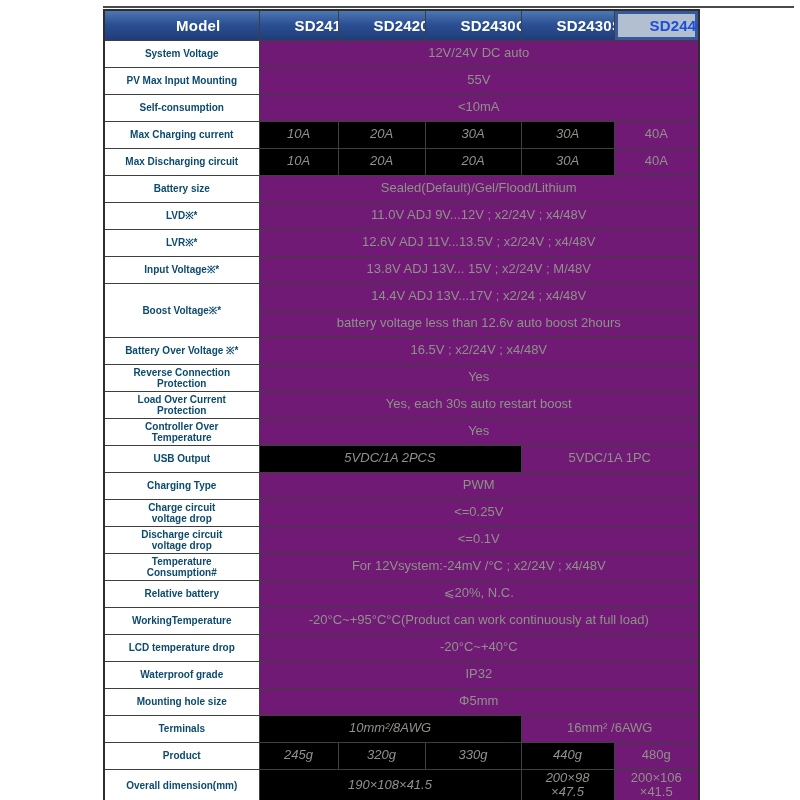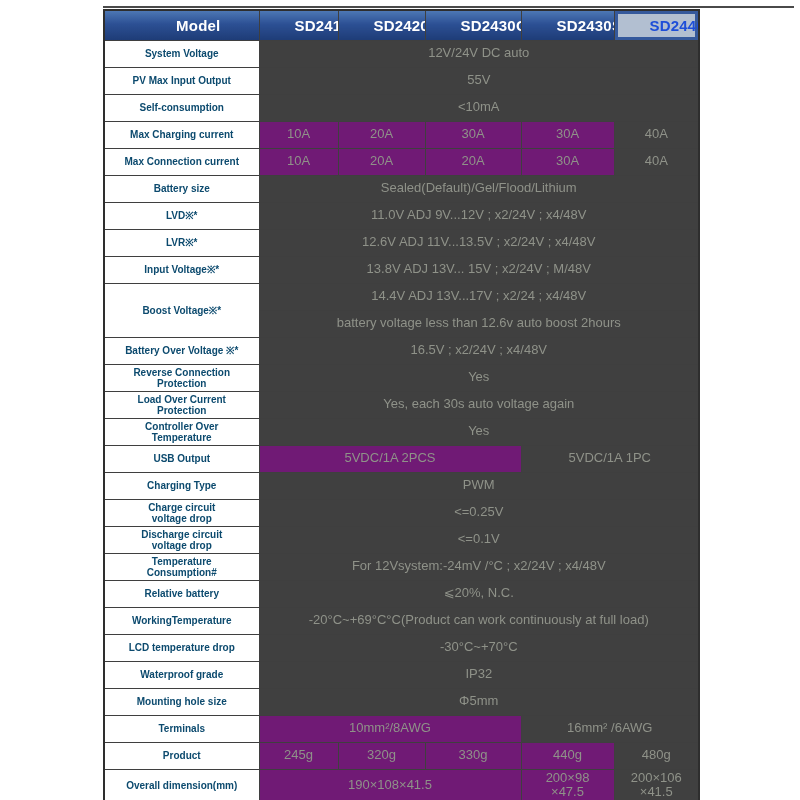--- a/index.html
+++ b/index.html
@@ -62,22 +62,22 @@
     font-size: 10px;
     line-height: 1.1;
     white-space: pre-line;
   }
   .value-cell {
     font-size: 13px;
     color: #8f9289;
     line-height: 1.12;
     white-space: pre-line;
   }
-  .bg-cream { background: #404040; }
-  .bg-white { background: #701a75; }
+  .bg-cream { background: #701a75; }
+  .bg-white { background: #000000; font-style: italic; }
 </style>
 </head>
 <body>
 
 <div class="page">
   <div class="top-line"></div>
   <table class="spec-table">
     <colgroup>
       <col style="width:155px">
       <col style="width:79px">
@@ -97,37 +97,37 @@
           <th class="model-th selected">SD2440S</th>
         </tr>
     </thead>
     <tbody>
 
     <tr>
           <th class="label-cell">System Voltage</th>
           <td colspan="5" class="value-cell bg-cream">12V/24V DC auto</td>
         </tr>
         <tr>
-          <th class="label-cell">PV Max Input Output</th>
+          <th class="label-cell">PV Max Input Mounting</th>
           <td colspan="5" class="value-cell bg-cream">55V</td>
         </tr>
         <tr>
           <th class="label-cell">Self-consumption</th>
           <td colspan="5" class="value-cell bg-cream">&lt;10mA</td>
         </tr>
         <tr>
           <th class="label-cell">Max Charging current</th>
           <td colspan="1" class="value-cell bg-white">10A</td>
           <td colspan="1" class="value-cell bg-white">20A</td>
           <td colspan="1" class="value-cell bg-white">30A</td>
           <td colspan="1" class="value-cell bg-white">30A</td>
           <td colspan="1" class="value-cell bg-cream">40A</td>
         </tr>
         <tr>
-          <th class="label-cell">Max Connection current</th>
+          <th class="label-cell">Max Discharging circuit</th>
           <td colspan="1" class="value-cell bg-white">10A</td>
           <td colspan="1" class="value-cell bg-white">20A</td>
           <td colspan="1" class="value-cell bg-white">20A</td>
           <td colspan="1" class="value-cell bg-white">30A</td>
           <td colspan="1" class="value-cell bg-cream">40A</td>
         </tr>
         <tr>
           <th class="label-cell">Battery size</th>
           <td colspan="5" class="value-cell bg-cream">Sealed(Default)/Gel/Flood/Lithium</td>
         </tr>
@@ -155,21 +155,21 @@
           <td colspan="5" class="value-cell bg-cream">16.5V ; x2/24V ; x4/48V</td>
         </tr>
         <tr>
           <th class="label-cell">Reverse Connection
 Protection</th>
           <td colspan="5" class="value-cell bg-cream">Yes</td>
         </tr>
         <tr>
           <th class="label-cell">Load Over Current
 Protection</th>
-          <td colspan="5" class="value-cell bg-cream">Yes, each 30s auto voltage again</td>
+          <td colspan="5" class="value-cell bg-cream">Yes, each 30s auto restart boost</td>
         </tr>
         <tr>
           <th class="label-cell">Controller Over
 Temperature</th>
           <td colspan="5" class="value-cell bg-cream">Yes</td>
         </tr>
         <tr>
           <th class="label-cell">USB Output</th>
           <td colspan="3" class="value-cell bg-white">5VDC/1A 2PCS</td>
           <td colspan="2" class="value-cell bg-cream">5VDC/1A 1PC</td>
@@ -192,25 +192,25 @@
           <th class="label-cell">Temperature
 Consumption#</th>
           <td colspan="5" class="value-cell bg-cream">For 12Vsystem:-24mV /°C ; x2/24V ; x4/48V</td>
         </tr>
         <tr>
           <th class="label-cell">Relative battery</th>
           <td colspan="5" class="value-cell bg-cream">⩽20%, N.C.</td>
         </tr>
         <tr>
           <th class="label-cell">WorkingTemperature</th>
-          <td colspan="5" class="value-cell bg-cream">-20°C~+69°C°C(Product can work continuously at full load)</td>
+          <td colspan="5" class="value-cell bg-cream">-20°C~+95°C°C(Product can work continuously at full load)</td>
         </tr>
         <tr>
           <th class="label-cell">LCD temperature drop</th>
-          <td colspan="5" class="value-cell bg-cream">-30°C~+70°C</td>
+          <td colspan="5" class="value-cell bg-cream">-20°C~+40°C</td>
         </tr>
         <tr>
           <th class="label-cell">Waterproof grade</th>
           <td colspan="5" class="value-cell bg-cream">IP32</td>
         </tr>
         <tr>
           <th class="label-cell">Mounting hole size</th>
           <td colspan="5" class="value-cell bg-cream">Φ5mm</td>
         </tr>
         <tr>

